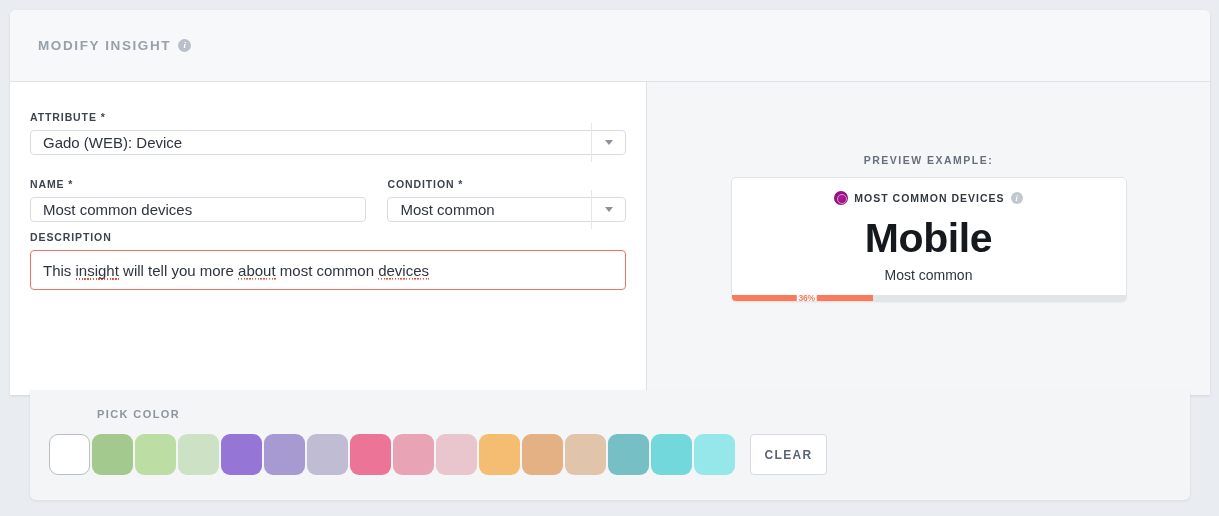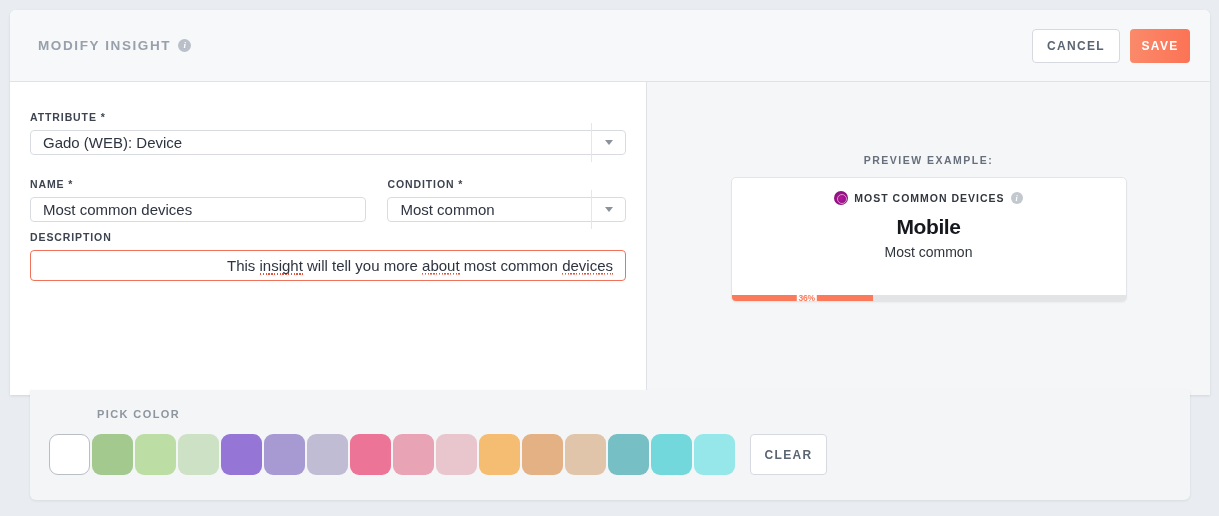--- a/index.html
+++ b/index.html
@@ -142,22 +142,21 @@
     display: flex;
     gap: 21px;
     margin-top: 23px;
   }
   .col-name { width: 337px; }
   .col-cond { width: 239px; }
 
   .desc-block { margin-top: 9px; }
   .control.desc-input {
     border: 1px solid #f1725a;
-    height: 31px;
-    justify-content: flex-end;
+    height: 40px;
   }
   .desc-text { position: relative; white-space: nowrap; }
   .sp {
     background-image: repeating-linear-gradient(to right,
       #e8503a 0, #e8503a 1.4px, transparent 1.4px, transparent 2.8px);
     background-position: 0 100%;
     background-size: 100% 1.6px;
     background-repeat: repeat-x;
     padding-bottom: 1px;
   }
@@ -220,21 +219,21 @@
     width: 12px; height: 12px;
     border-radius: 50%;
     background: #c3c8cf;
     color: #ffffff;
     font-size: 8px;
     font-weight: bold;
     font-style: italic;
     font-family: "Liberation Serif", serif;
   }
   .pc-value {
-    font-size: 21px;
+    font-size: 41px;
     font-weight: bold;
     color: #15181c;
     margin-top: 10px;
     letter-spacing: -0.4px;
   }
   .pc-sub {
     font-size: 14px;
     color: #2f353d;
     margin-top: 5px;
   }
@@ -309,24 +308,20 @@
 </style>
 </head>
 <body>
 
 <div class="modal">
 
   <div class="modal-header">
     <div class="header-title-wrap">
       <span class="header-title">MODIFY INSIGHT</span>
       <span class="info-icon">i</span>
-    </div>
-    <div class="header-actions">
-      <button class="btn btn-cancel">CANCEL</button>
-      <button class="btn btn-save">SAVE</button>
     </div>
   </div>
 
   <div class="modal-body">
 
     <div class="form-pane">
 
       <div>
         <label class="field-label">ATTRIBUTE *</label>
         <div class="control select">

